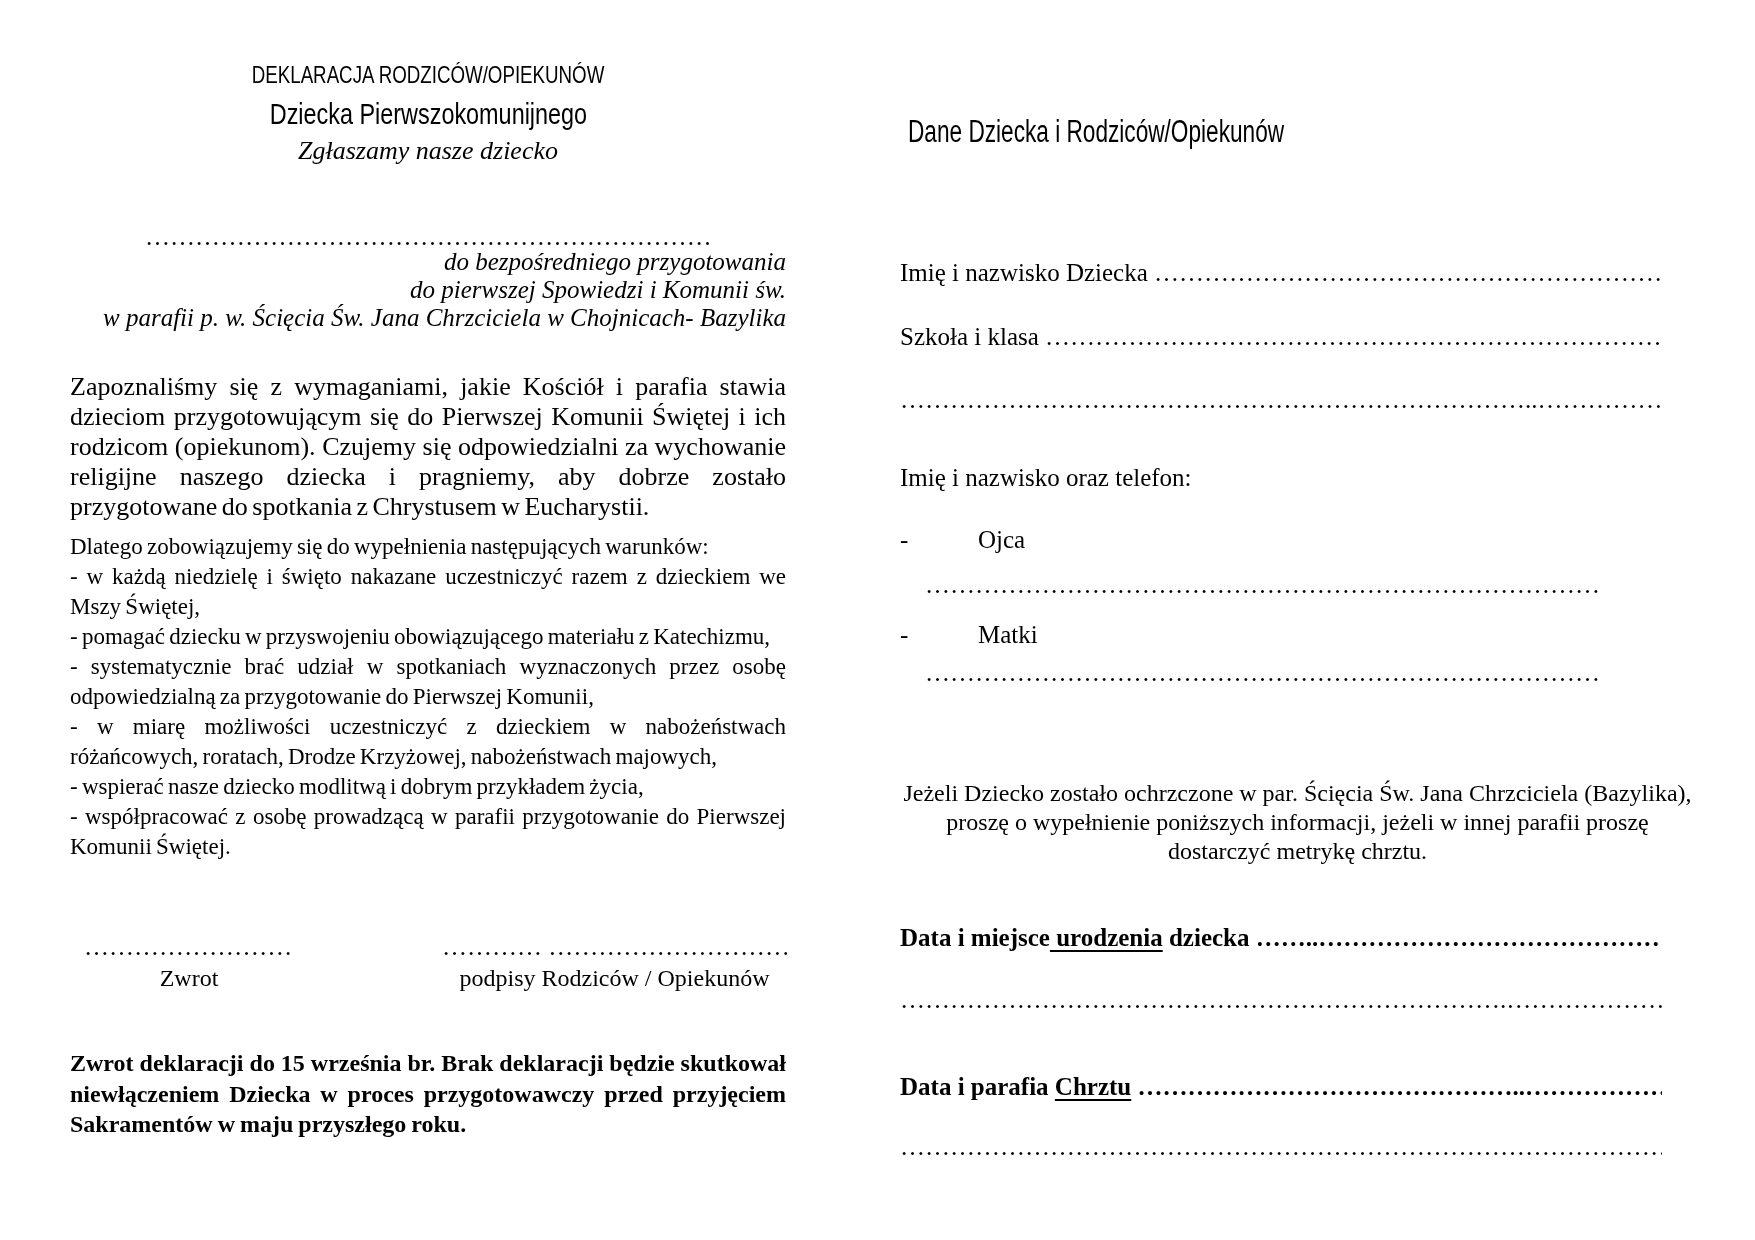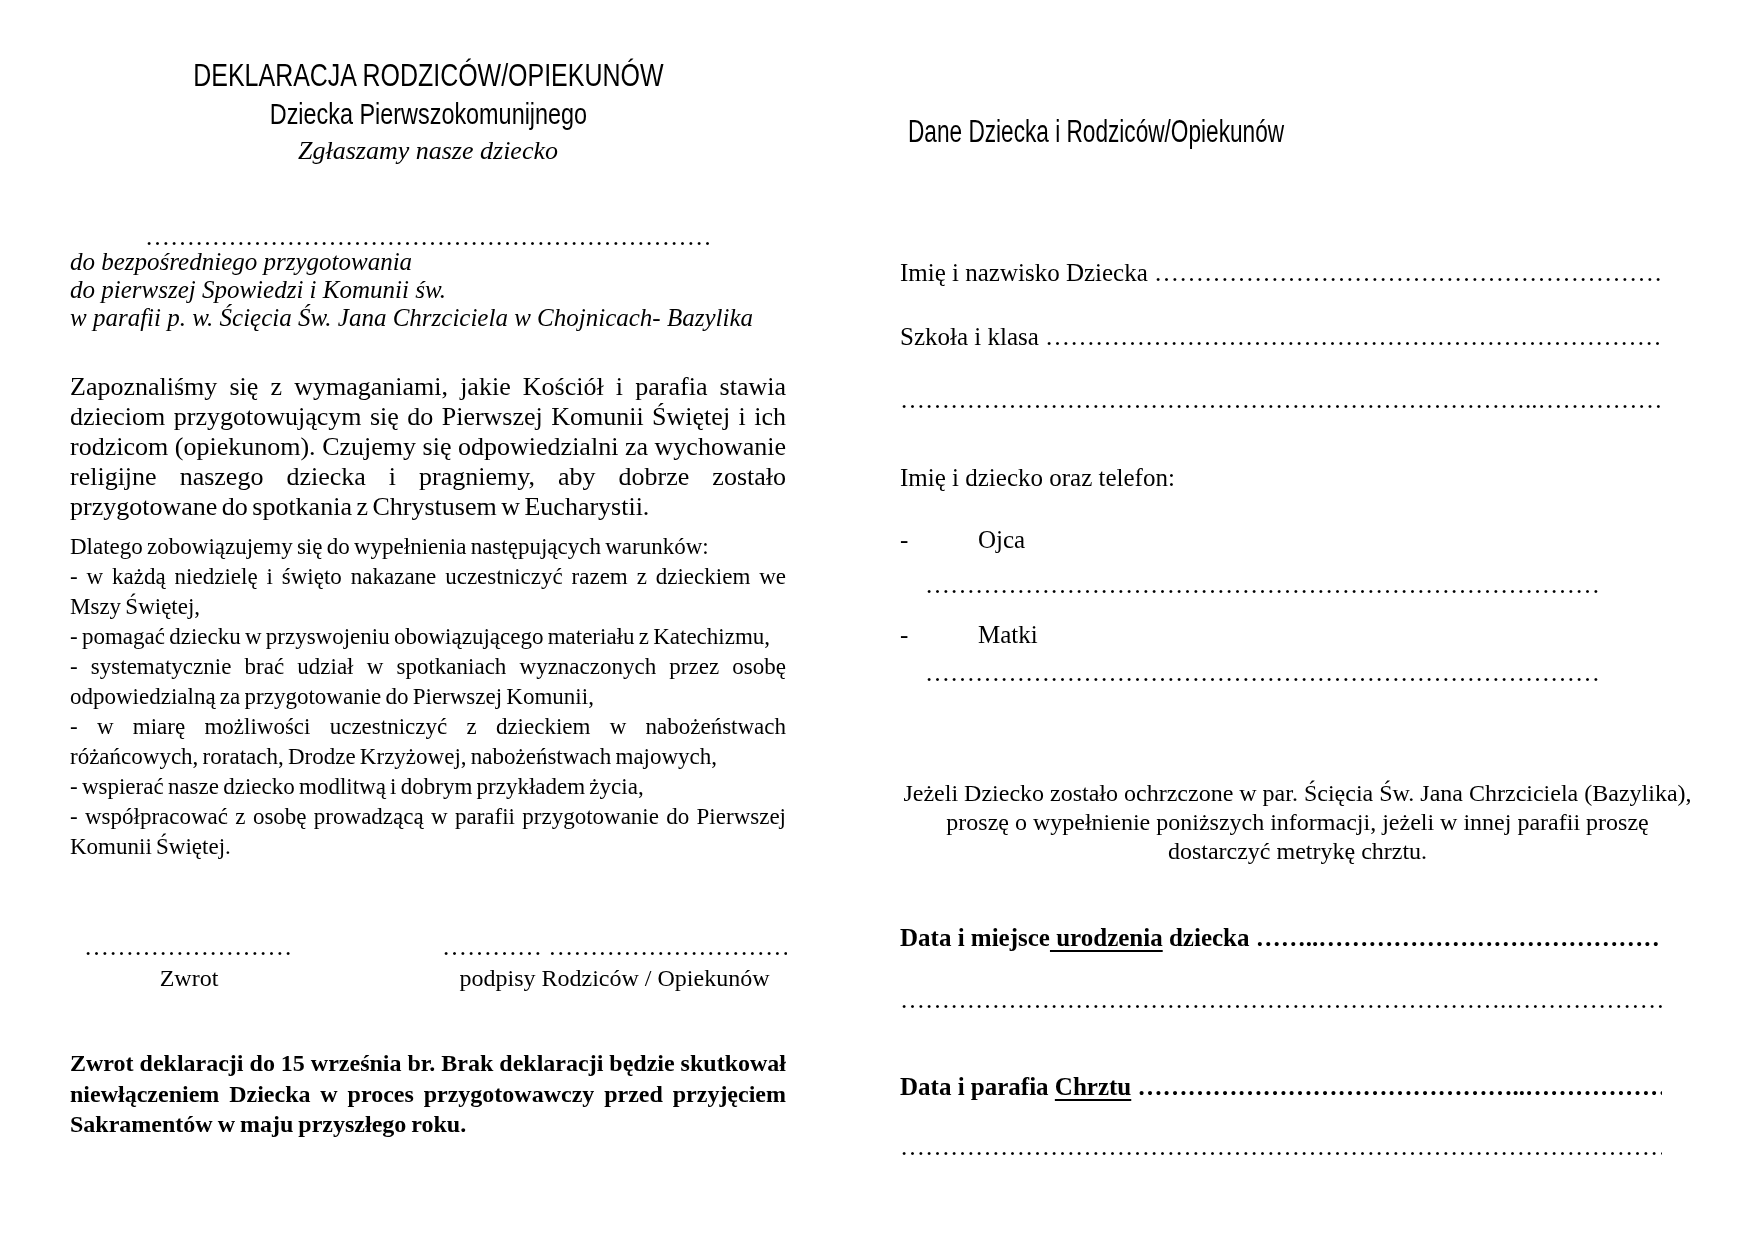--- a/index.html
+++ b/index.html
@@ -8,30 +8,30 @@
     font-family:"Liberation Serif", serif;
     position:relative;overflow:hidden;
   }
   .page{position:absolute;inset:0;background:#fff;}
 
   
   .col-left{position:absolute;left:70px;top:0;width:716px;height:1240px;}
   .col-right{position:absolute;left:900px;top:0;width:762px;height:928px;}
 
   .title-block{position:absolute;top:55px;left:0;width:100%;text-align:center;}
-  .t1{font-family:"Liberation Sans", sans-serif;font-size:32px;line-height:40px;white-space:nowrap;}
+  .t1{font-family:"Liberation Sans", sans-serif;font-size:24px;line-height:40px;white-space:nowrap;}
   .t2{font-family:"Liberation Sans", sans-serif;font-size:30px;line-height:38px;white-space:nowrap;}
   .squeeze{display:inline-block;transform:scaleX(0.78);transform-origin:50% 50%;white-space:nowrap;}
   .t3{font-style:italic;font-size:26px;line-height:32px;margin-top:2px;}
 
   .name-dots{
     position:absolute;top:222px;left:50%;transform:translateX(-50%);
     width:566px;overflow:hidden;white-space:nowrap;font-size:25px;line-height:30px;text-align:left;
   }
-  .intro{position:absolute;top:248px;left:0;width:100%;text-align:left;
+  .intro{position:absolute;top:248px;left:0;width:100%;text-align:right;
     font-style:italic;font-size:25px;line-height:28px;}
 
   .para1{
     position:absolute;top:372px;left:0;width:716px;margin:0;
     font-size:26px;line-height:30px;text-align:justify;word-spacing:-2px;
   }
   .commit{position:absolute;top:532px;left:0;width:716px;
     font-size:23px;line-height:30px;text-align:justify;word-spacing:-1.5px;}
   .commit p{margin:0;}
 
@@ -139,21 +139,21 @@
     <div class="field f-child">
       <span>Imię i nazwisko Dziecka </span><span class="dots">………………………………………………………………</span>
     </div>
 
     <div class="field f-school">
       <span>Szkoła i klasa  </span><span class="dots">……………………………………………………………………</span>
     </div>
 
     <div class="dotline f-school2">…………………………………………………………………..……………………………</div>
 
-    <div class="field f-parents">Imię i dziecko oraz telefon:</div>
+    <div class="field f-parents">Imię i nazwisko oraz telefon:</div>
 
     <div class="dash-row f-father">
       <span class="dash">-</span><span>Ojca</span>
     </div>
     <div class="dotline indent f-father-dots">………………………………………………………………………</div>
 
     <div class="dash-row f-mother">
       <span class="dash">-</span><span>Matki</span>
     </div>
     <div class="dotline indent f-mother-dots">………………………………………………………………………</div>

